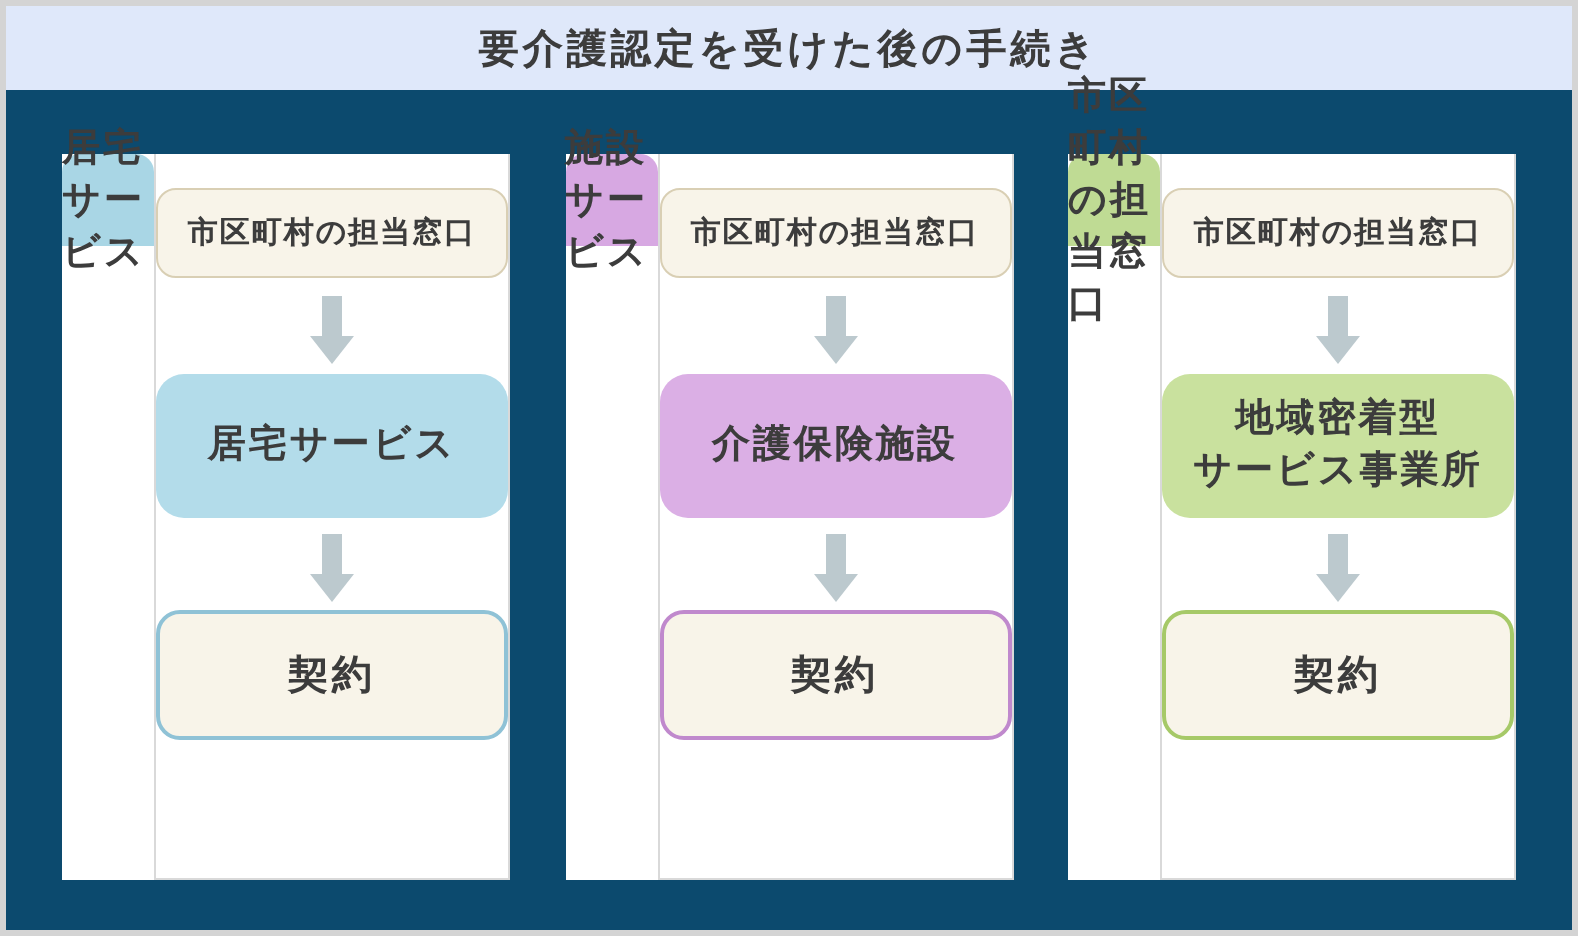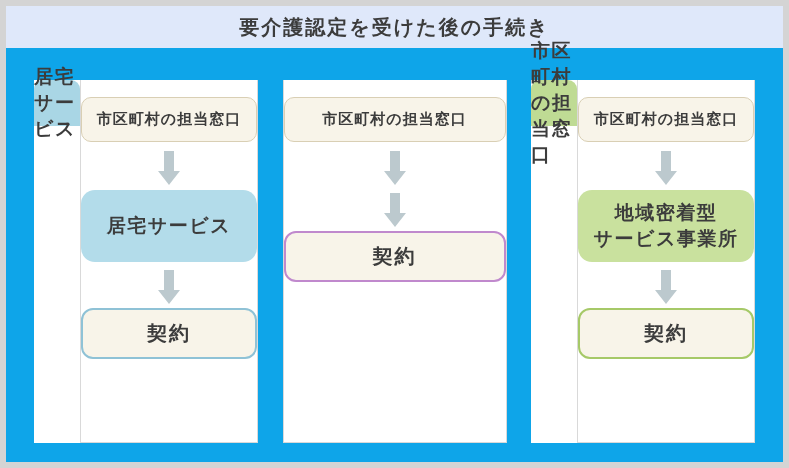--- a/index.html
+++ b/index.html
@@ -4,22 +4,22 @@
 <style>
   * { box-sizing: border-box; margin: 0; padding: 0; }
   html, body { width: 789px; height: 468px; }
   body {
     font-family: "Liberation Sans", "DejaVu Sans", sans-serif;
     background: #ffffff;
     color: #3c3c3c;
   }
   .page {
     width: 789px; height: 468px;
-    border: 6px solid #6d28d9;
-    background: #0ea5e9;
+    border: 3px solid #6d28d9;
+    background: #0c4a6e;
     overflow: hidden;
   }
   .title-bar {
     height: 42px;
     background: #dfe8fa;
     display: flex; align-items: center; justify-content: center;
   }
   .title-bar h1 {
     font-size: 20px; font-weight: 700; letter-spacing: 2px; color: #3c3c3c;
   }
@@ -74,21 +74,21 @@
     width: 100%; height: 72px;
     border-radius: 14px;
     display: flex; align-items: center; justify-content: center;
     text-align: center;
     font-size: 19px; font-weight: 700; letter-spacing: 1.5px;
     line-height: 1.35;
     white-space: pre-line;
   }
   .contract-box {
     margin-top: 4px;
-    width: 100%; height: 51px;
+    width: 100%; height: 65px;
     background: #f8f4e9;
     border: 2px solid #999;
     border-radius: 12px;
     display: flex; align-items: center; justify-content: center;
     font-size: 20px; font-weight: 700; letter-spacing: 2px;
   }
 </style>
 </head>
 <body>
 
@@ -111,26 +111,28 @@
         <div class="provider-box" style="background-color: rgb(179, 220, 234);">居宅サービス</div>
         <div class="arrow arrow-2">
           <span class="stem" style="background-color: rgb(188, 201, 206);"></span>
           <span class="head" style="border-top-color: rgb(188, 201, 206);"></span>
         </div>
         <div class="contract-box" style="background-color: rgb(248, 244, 233); border-color: rgb(143, 194, 214);">契約</div>
       </div>
     </section>
 
     <section class="column">
+      <header class="col-header" style="background-color: rgb(215, 168, 226);">施設サービス</header>
       <div class="col-body" style="border-color: rgb(217, 217, 217);">
         <div class="window-box" style="background-color: rgb(248, 244, 233); border-color: rgb(217, 207, 180);">市区町村の担当窓口</div>
         <div class="arrow arrow-1">
           <span class="stem" style="background-color: rgb(188, 201, 206);"></span>
           <span class="head" style="border-top-color: rgb(188, 201, 206);"></span>
         </div>
+        <div class="provider-box" style="background-color: rgb(219, 175, 229);">介護保険施設</div>
         <div class="arrow arrow-2">
           <span class="stem" style="background-color: rgb(188, 201, 206);"></span>
           <span class="head" style="border-top-color: rgb(188, 201, 206);"></span>
         </div>
         <div class="contract-box" style="background-color: rgb(248, 244, 233); border-color: rgb(192, 137, 205);">契約</div>
       </div>
     </section>
 
     <section class="column">
       <header class="col-header" style="background-color: rgb(191, 219, 148);">市区町村の担当窓口</header>

